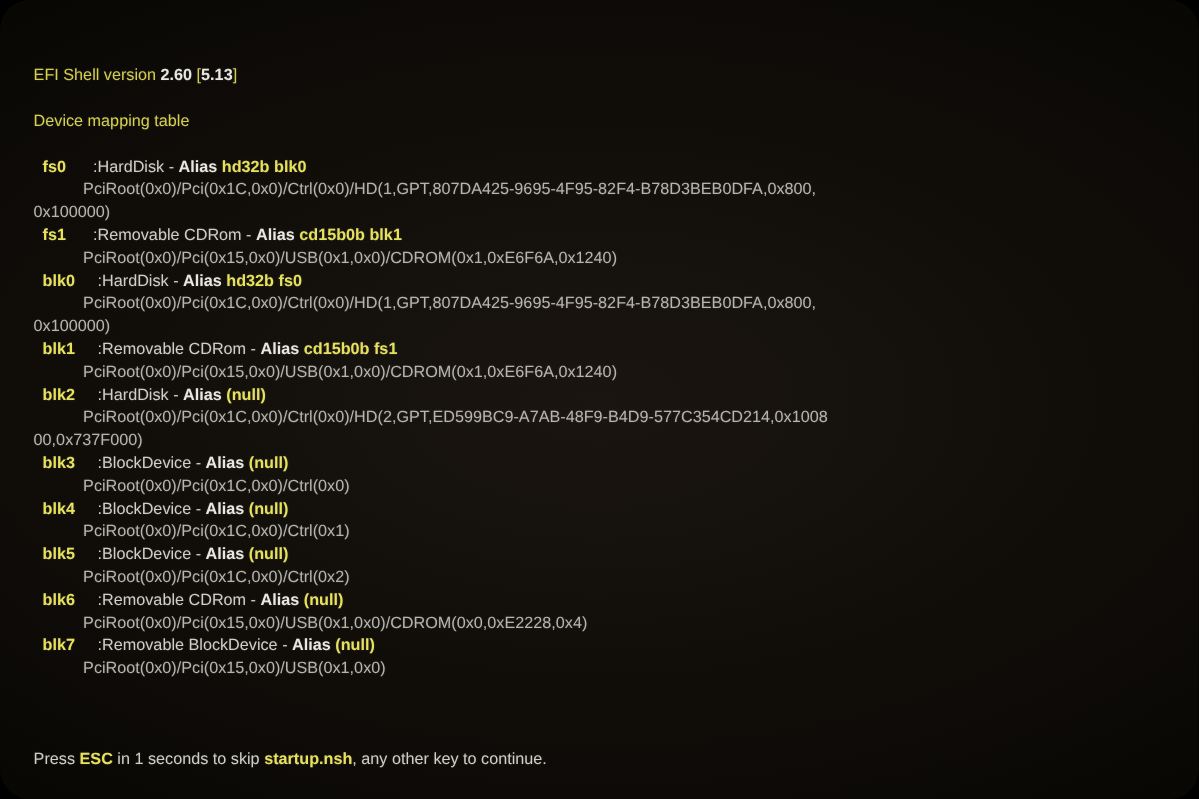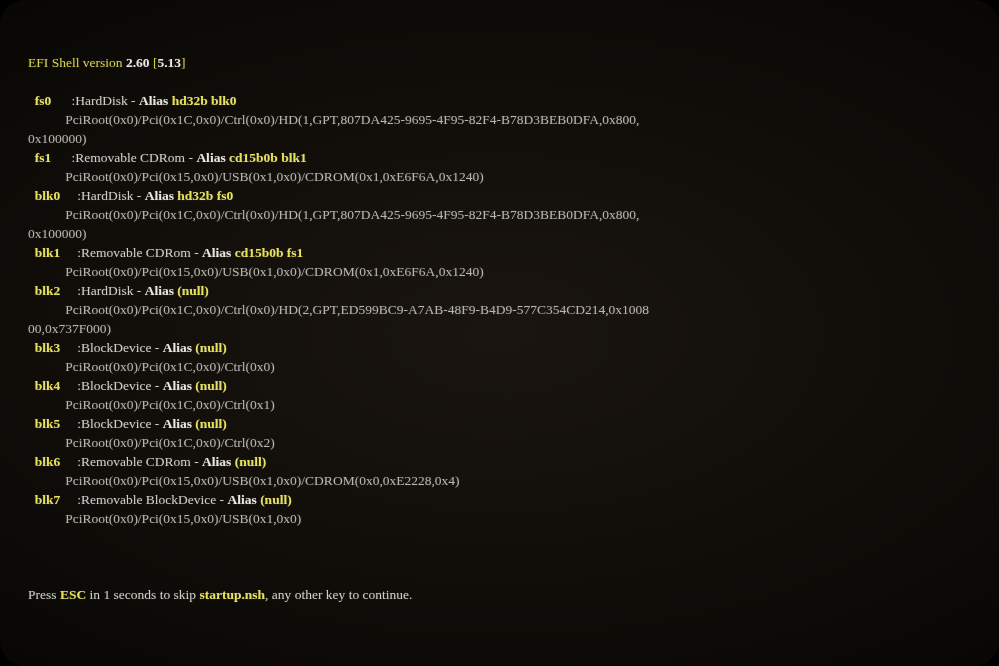--- a/index.html
+++ b/index.html
@@ -7,21 +7,21 @@
     padding: 0;
     width: 999px;
     height: 666px;
     background: #000;
     overflow: hidden;
   }
   .screen {
     width: 999px;
     height: 666px;
     background: radial-gradient(ellipse 120% 100% at 50% 50%, #1a1510 0%, #0a0805 60%, #000 100%);
-    font-family: Liberation Serif, serif;
+    font-family: Liberation Sans, sans-serif;
     font-size: 13.5px;
     line-height: 19px;
     padding: 34px 28px 0 28px;
     box-sizing: border-box;
     color: #c9c9c2;
     white-space: pre-wrap;
     position: relative;
     text-shadow: 0 0 2px rgba(255,255,255,0.15);
     border-radius: 25px;
   }
@@ -31,17 +31,18 @@
   .wb  { color: #e8e8e0; font-weight: bold; }
   .g   { color: #b5b5ae; }         
   .line { display: block; }
   @keyframes blink { 50% { opacity: 0; } }
 </style>
 </head>
 <body>
 
 <div class="screen">
 <span class="line"><span class="y">EFI Shell version </span><span class="wb">2.60</span><span class="y"> [</span><span class="wb">5.13</span><span class="y">]</span></span>
+<span class="line"><span class="y">Device mapping table</span></span>
 <div id="entries"><span class="line"><span class="yb">  fs0      </span><span class="w">:HardDisk - </span><span class="wb">Alias </span><span class="yb">hd32b blk0</span></span><span class="line g">           PciRoot(0x0)/Pci(0x1C,0x0)/Ctrl(0x0)/HD(1,GPT,807DA425-9695-4F95-82F4-B78D3BEB0DFA,0x800,</span><span class="line g">0x100000)</span><span class="line"><span class="yb">  fs1      </span><span class="w">:Removable CDRom - </span><span class="wb">Alias </span><span class="yb">cd15b0b blk1</span></span><span class="line g">           PciRoot(0x0)/Pci(0x15,0x0)/USB(0x1,0x0)/CDROM(0x1,0xE6F6A,0x1240)</span><span class="line"><span class="yb">  blk0     </span><span class="w">:HardDisk - </span><span class="wb">Alias </span><span class="yb">hd32b fs0</span></span><span class="line g">           PciRoot(0x0)/Pci(0x1C,0x0)/Ctrl(0x0)/HD(1,GPT,807DA425-9695-4F95-82F4-B78D3BEB0DFA,0x800,</span><span class="line g">0x100000)</span><span class="line"><span class="yb">  blk1     </span><span class="w">:Removable CDRom - </span><span class="wb">Alias </span><span class="yb">cd15b0b fs1</span></span><span class="line g">           PciRoot(0x0)/Pci(0x15,0x0)/USB(0x1,0x0)/CDROM(0x1,0xE6F6A,0x1240)</span><span class="line"><span class="yb">  blk2     </span><span class="w">:HardDisk - </span><span class="wb">Alias </span><span class="yb">(null)</span></span><span class="line g">           PciRoot(0x0)/Pci(0x1C,0x0)/Ctrl(0x0)/HD(2,GPT,ED599BC9-A7AB-48F9-B4D9-577C354CD214,0x1008</span><span class="line g">00,0x737F000)</span><span class="line"><span class="yb">  blk3     </span><span class="w">:BlockDevice - </span><span class="wb">Alias </span><span class="yb">(null)</span></span><span class="line g">           PciRoot(0x0)/Pci(0x1C,0x0)/Ctrl(0x0)</span><span class="line"><span class="yb">  blk4     </span><span class="w">:BlockDevice - </span><span class="wb">Alias </span><span class="yb">(null)</span></span><span class="line g">           PciRoot(0x0)/Pci(0x1C,0x0)/Ctrl(0x1)</span><span class="line"><span class="yb">  blk5     </span><span class="w">:BlockDevice - </span><span class="wb">Alias </span><span class="yb">(null)</span></span><span class="line g">           PciRoot(0x0)/Pci(0x1C,0x0)/Ctrl(0x2)</span><span class="line"><span class="yb">  blk6     </span><span class="w">:Removable CDRom - </span><span class="wb">Alias </span><span class="yb">(null)</span></span><span class="line g">           PciRoot(0x0)/Pci(0x15,0x0)/USB(0x1,0x0)/CDROM(0x0,0xE2228,0x4)</span><span class="line"><span class="yb">  blk7     </span><span class="w">:Removable BlockDevice - </span><span class="wb">Alias </span><span class="yb">(null)</span></span><span class="line g">           PciRoot(0x0)/Pci(0x15,0x0)/USB(0x1,0x0)</span></div>
 <span class="line"> </span>
 <span class="line"><span class="w">Press </span><span class="yb">ESC</span><span class="w"> in 1 seconds to skip </span><span class="yb">startup.nsh</span><span class="w">, any other key to continue.</span></span>
 
 </div>
 
 </body></html>

